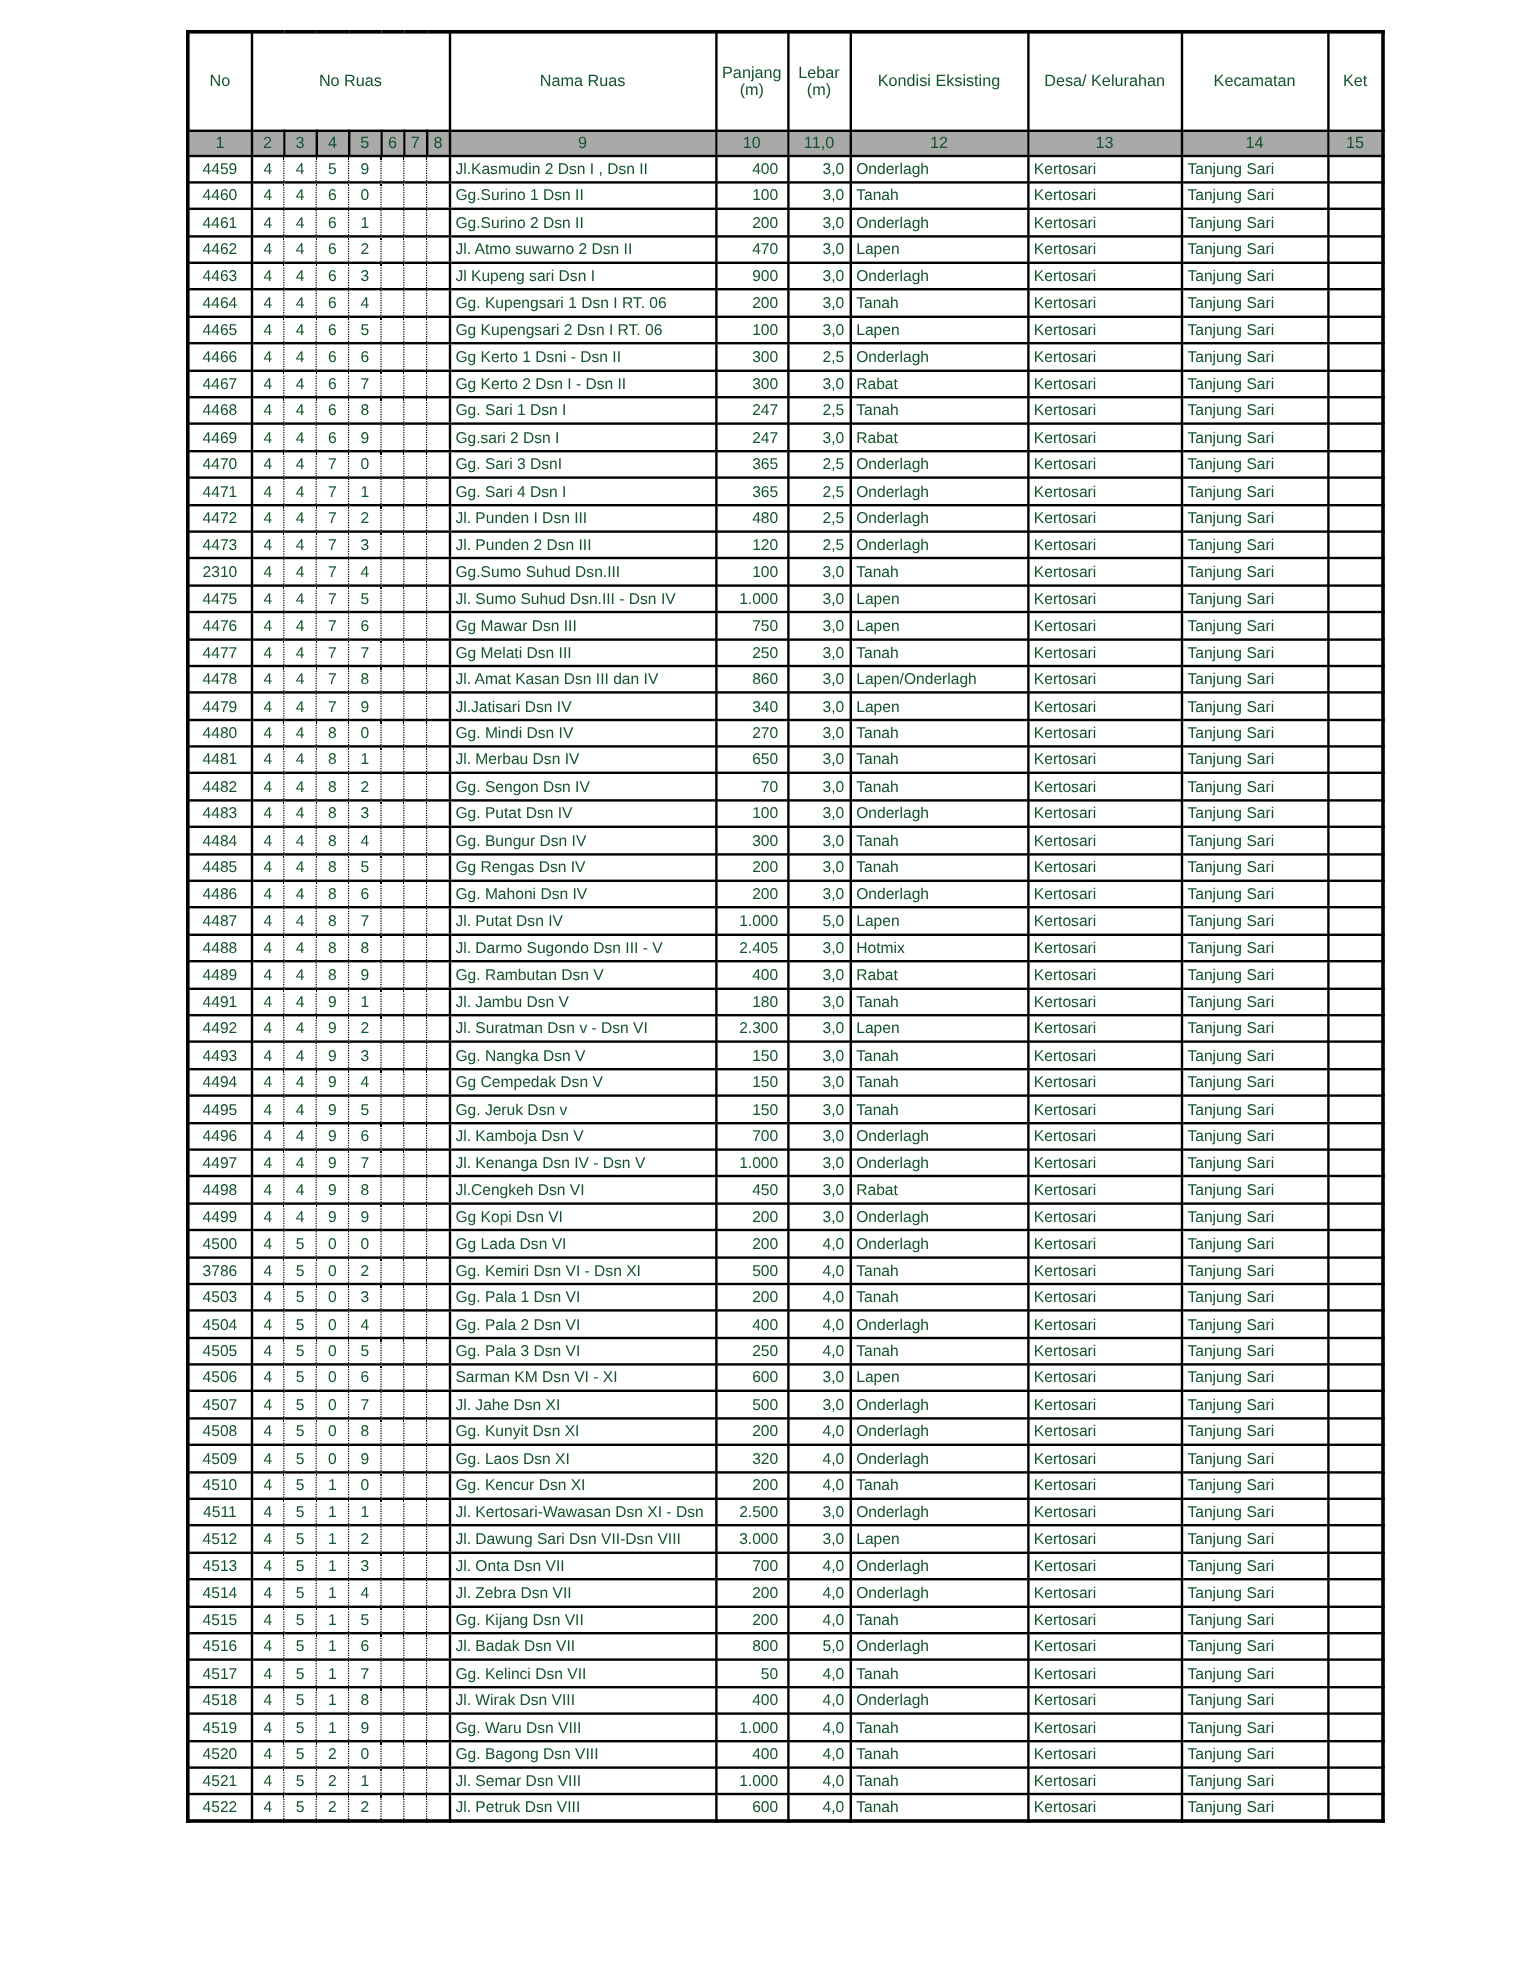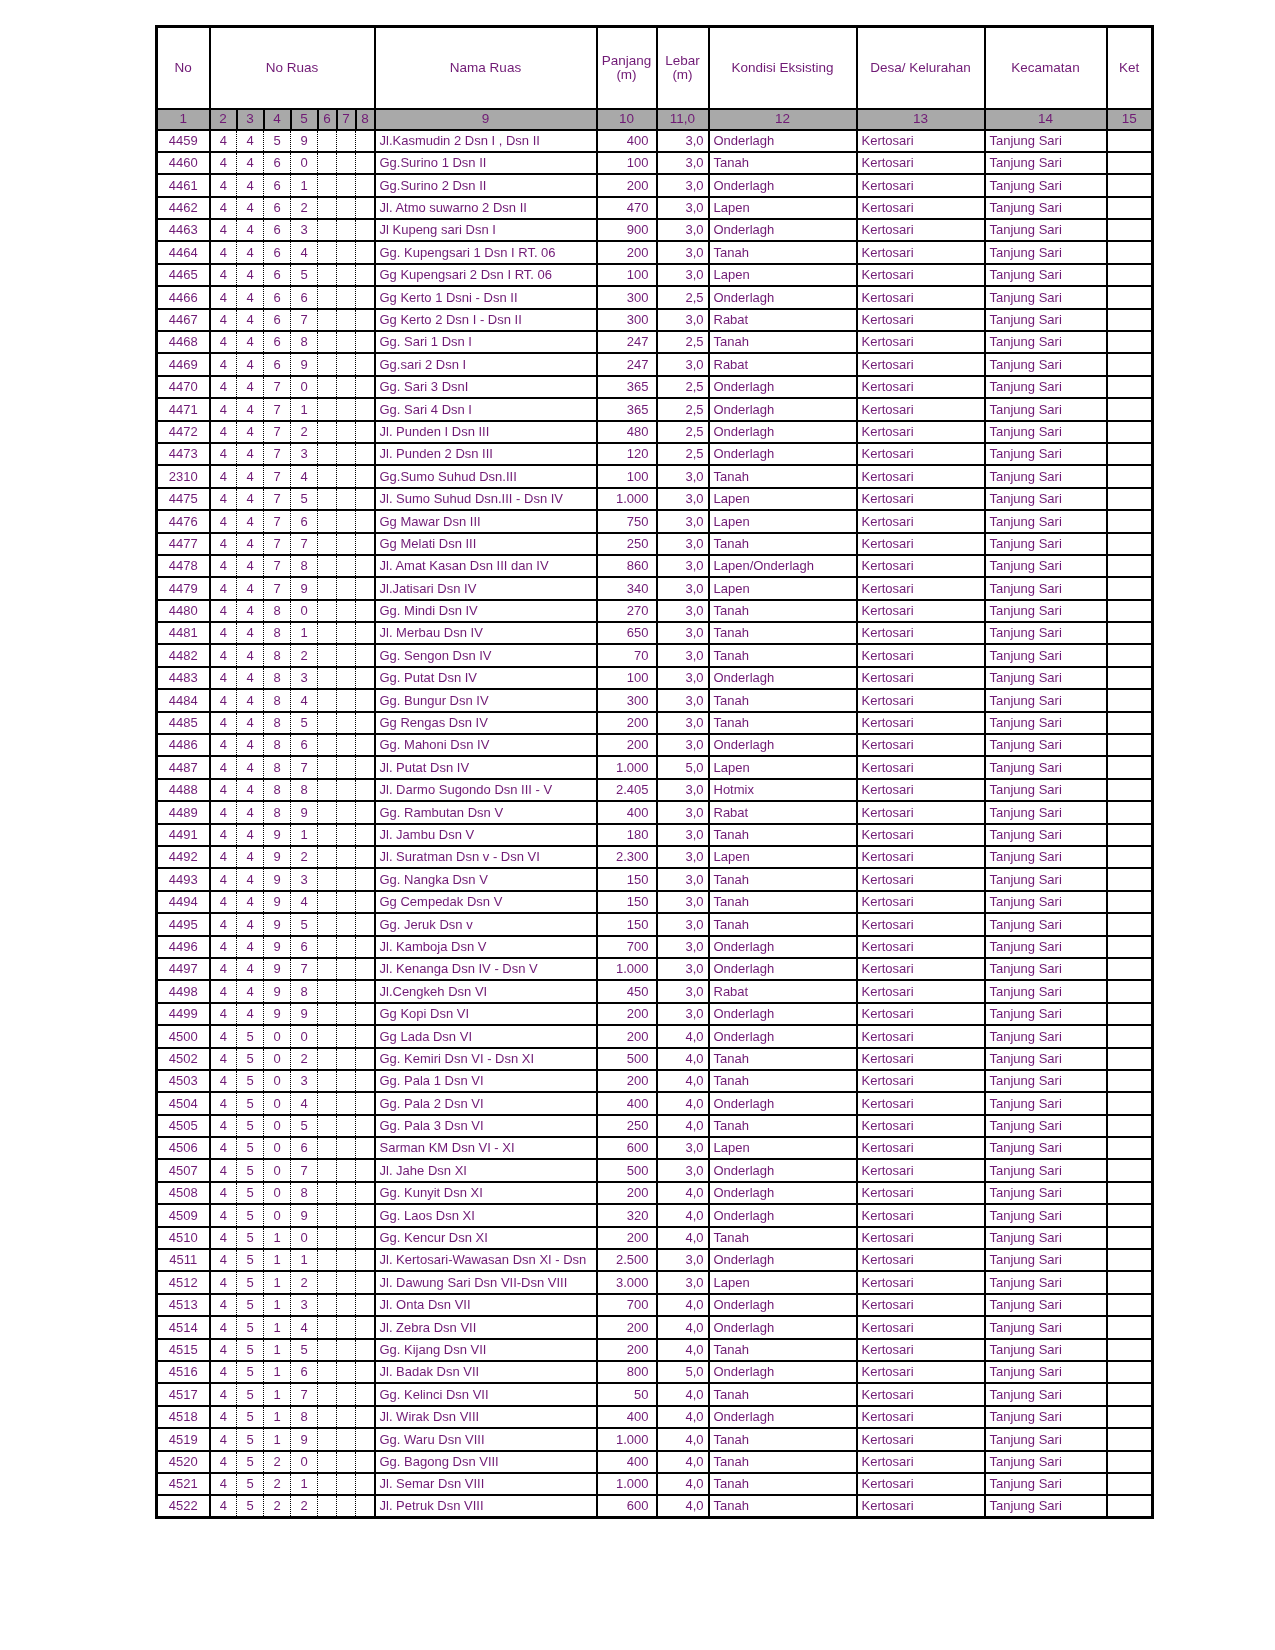--- a/index.html
+++ b/index.html
@@ -1,18 +1,18 @@
 <!DOCTYPE html>
 <html><head>
 <meta charset="utf-8">
 <style>
   html,body{margin:0;padding:0;background:#ffffff;}
   .sheet{
     position:relative;width:1275px;height:1650px;background:#ffffff;
-    font-family:"Liberation Sans", sans-serif;color:#701a75;
+    font-family:"Liberation Sans", sans-serif;color:#14532d;
   }
   table.roads{
     position:absolute;left:155px;top:25px;
     border-collapse:collapse;table-layout:fixed;
     border:3px solid #000;font-size:13px;line-height:1.05;
   }
   th,td{
     border:2px solid #000;padding:0;font-weight:normal;
     overflow:hidden;white-space:nowrap;vertical-align:middle;
   }
@@ -780,21 +780,21 @@
       <td class="c-sub dot"></td>
       <td class="c-nama">Gg Lada  Dsn VI</td>
       <td class="c-panjang">200</td>
       <td class="c-lebar">4,0</td>
       <td class="c-kondisi">Onderlagh</td>
       <td class="c-desa">Kertosari</td>
       <td class="c-kec">Tanjung Sari</td>
       <td class="c-ket"></td>
     </tr>
         <tr>
-      <td class="c-no">4502</td>
+      <td class="c-no">3786</td>
       <td class="c-sub">4</td>
       <td class="c-sub dot">5</td>
       <td class="c-sub dot">0</td>
       <td class="c-sub dot">2</td>
       <td class="c-sub dot"></td>
       <td class="c-sub dot"></td>
       <td class="c-sub dot"></td>
       <td class="c-nama">Gg. Kemiri  Dsn VI - Dsn XI</td>
       <td class="c-panjang">500</td>
       <td class="c-lebar">4,0</td>

